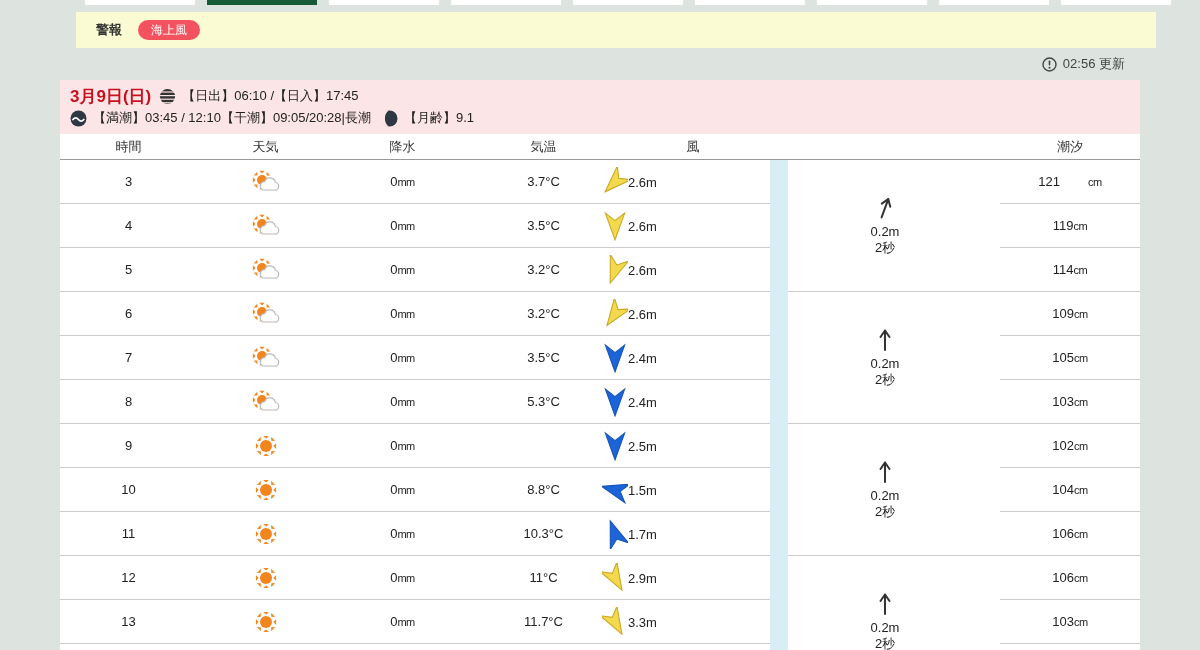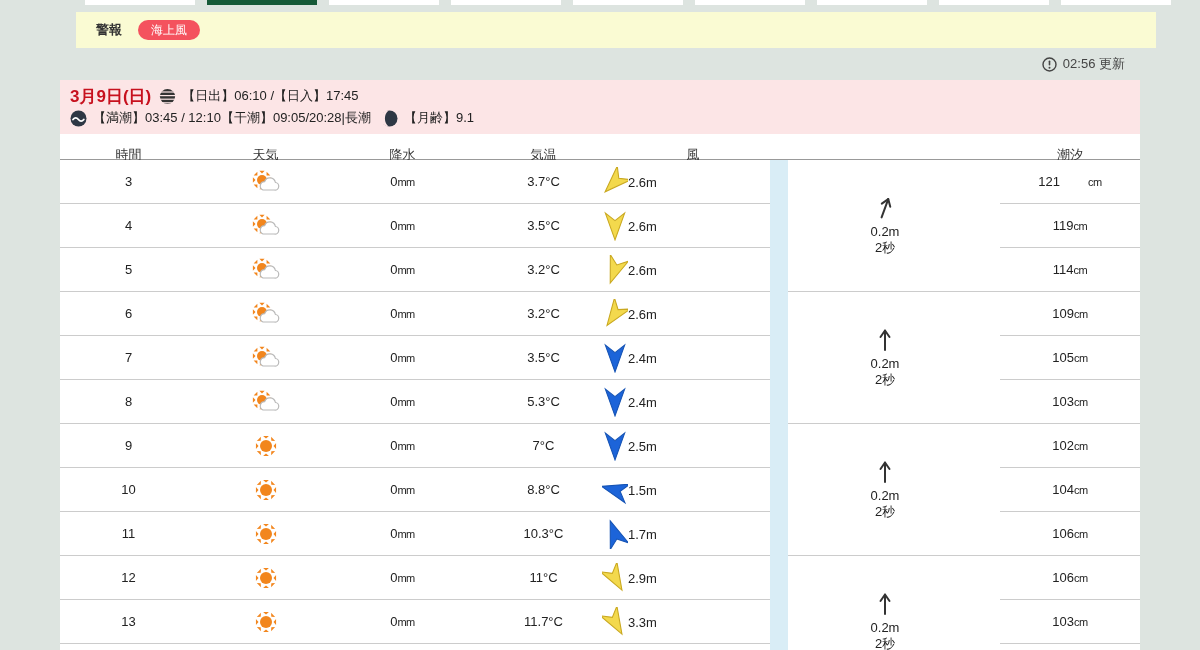--- a/index.html
+++ b/index.html
@@ -26,21 +26,21 @@
   
   .date-banner { position:absolute; left:60px; top:80px; width:1080px; height:54px;
     background:#fce5e6; padding:5px 0 0 10px; }
   .db-line { display:flex; align-items:center; height:22px; gap:6px; font-size:13px; color:#222; }
   .db-date { font-size:17px; font-weight:bold; color:#c7111e; margin-right:2px; }
   .db-ic { display:inline-flex; }
 
   
   .thead { position:absolute; left:60px; top:134px; width:1080px; height:26px;
     background:#fff; border-bottom:1px solid #999; }
-  .hc { position:absolute; top:8px; height:25px; line-height:25px; text-align:center;
+  .hc { position:absolute; top:0; height:25px; line-height:25px; text-align:center;
     font-size:13px; color:#333; }
   .hc-hour   { left:0;     width:137px; }
   .hc-weather{ left:137px; width:137px; }
   .hc-precip { left:274px; width:137px; }
   .hc-temp   { left:411px; width:145px; }
   .hc-wind   { left:556px; width:154px; }
   .hc-wave   { left:728px; width:194px; }
   .hc-tide   { left:940px; width:140px; }
 
   
@@ -355,21 +355,20 @@
             <polygon points="6.5,14.000000000000002 3.908917897736906,11.098265690076804 3.908917897736906,16.9017343099232" fill="#f2861d"></polygon>
             <polygon points="8.696699141100893,8.696699141100893 8.916363423727923,4.812691408231206 4.8126914082312044,8.916363423727924" fill="#f2861d"></polygon>
             <polygon points="13.999999999999998,6.5 16.901734309923196,3.908917897736906 11.0982656900768,3.908917897736906" fill="#f2861d"></polygon>
             <polygon points="19.303300858899107,8.696699141100893 23.187308591768794,8.916363423727923 19.083636576272074,4.8126914082312044" fill="#f2861d"></polygon>
           </svg>
         </div>
         <div class="cell c-precip">
           <span>0</span>
           <span class="unit">mm</span>
         </div>
-        <div class="cell c-temp">7°C</div>
         <div class="cell c-wind">
           <span><svg width="26" height="30" viewBox="0 0 22 28">
     <polygon points="11,1 20,26 11,19 2,26" fill="#1c64d9" stroke="#1553b4" stroke-width="1" transform="rotate(180 11 14)"></polygon>
             </svg></span>
     <span class="wind-speed">2.5m</span>
         </div>
         <div class="row-line"></div>
       </div>
       <div class="tide-cell" style="top: 264px;">
         <span>102</span>

